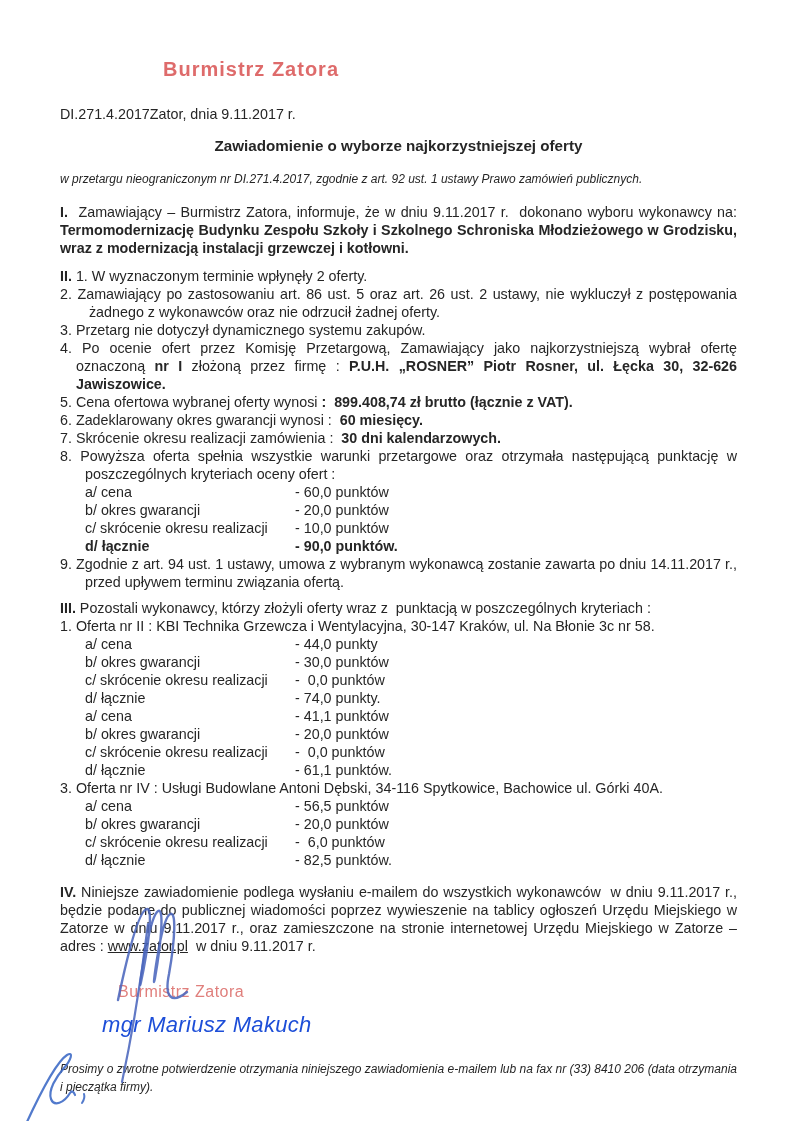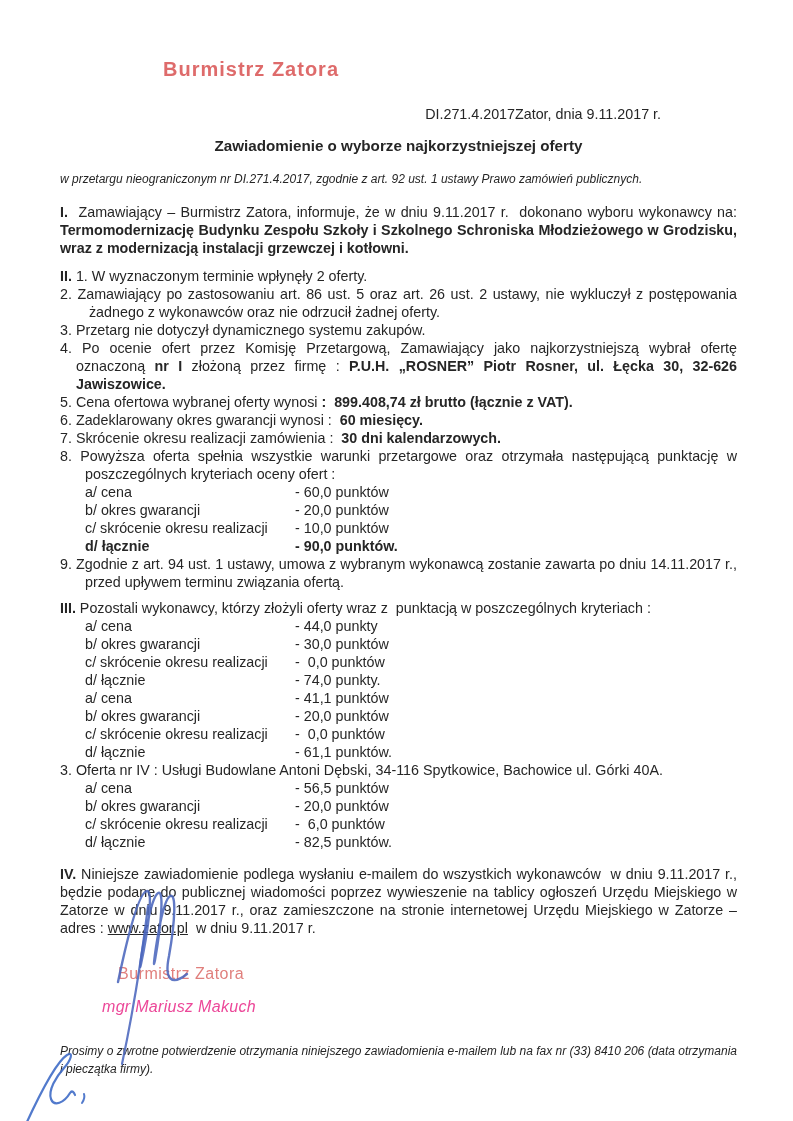--- a/index.html
+++ b/index.html
@@ -20,21 +20,21 @@
   
   .stamp-top {
     position:absolute; left:163px; top:50px;
     color:#dc5f5f;
     font-weight:bold;
     font-size:20px;
     letter-spacing:1px;
     opacity:.92;
   }
 
-  .refline { display:flex; justify-content:flex-end; padding-top:95px; }
+  .refline { display:flex; justify-content:flex-start; padding-top:95px; }
   .refline .date { margin-right:76px; }
 
   .doc-title { text-align:center; font-weight:bold; font-size:15.2px; margin-top:14px; }
   .intro-italic { font-style:italic; margin-top:15px; font-size:12px; }
 
   .sec { margin-top:15px; text-align:justify; }
   .sec-label { font-weight:bold; }
   .b { font-weight:bold; }
 
   .sec2 { margin-top:10px; }
@@ -48,21 +48,21 @@
 
   .sec3 { margin-top:8px; }
 
   .sec4 { margin-top:14px; text-align:justify; }
   .link { text-decoration:underline; }
 
   .bottom-row { display:flex; margin-top:28px; }
   .dist { flex:1; }
   .sig-block { width:300px; position:relative; }
   .stamp-office { color:#e07f7c; font-size:16px; padding-left:58px; letter-spacing:.5px; }
-  .stamp-name { color:#ec4899; font-size:16px; font-style:italic; padding-left:42px; margin-top:15px; letter-spacing:.3px; }
+  .stamp-name { color:#1d4ed8; font-size:22px; font-style:italic; padding-left:42px; margin-top:15px; letter-spacing:.3px; }
   .sig-svg { position:absolute; left:30px; top:-95px; pointer-events:none; }
 
   .footer-note { margin-top:26px; font-style:italic; font-size:12px; text-align:justify; }
 
   .paraph-svg { position:absolute; left:20px; bottom:5px; }
 </style>
 </head>
 <body>
 
 <div class="page">
@@ -119,20 +119,21 @@
         <span>- 90,0 punktów.</span>
       </div>
 
       <div class="li hang">9. Zgodnie z art. 94 ust. 1 ustawy, umowa z wybranym wykonawcą zostanie zawarta po dniu 14.11.2017 r., przed upływem terminu związania ofertą.</div>
     </div>
 
     <div class="sec3">
       <div class="li"><span class="sec-label">III.</span><span> Pozostali wykonawcy, którzy złożyli oferty wraz z &nbsp;punktacją w poszczególnych kryteriach :</span></div>
 
       <div>
+        <div class="li">1. Oferta nr II : KBI Technika Grzewcza i Wentylacyjna, 30-147 Kraków, ul. Na Błonie 3c nr 58.</div>
         <div class="crit-row">
             <span class="crit-label">a/ cena</span>
             <span>- 44,0 punkty</span>
           </div>
         <div class="crit-row">
             <span class="crit-label">b/ okres gwarancji</span>
             <span>- 30,0 punktów</span>
           </div>
         <div class="crit-row">
             <span class="crit-label">c/ skrócenie okresu realizacji</span>

